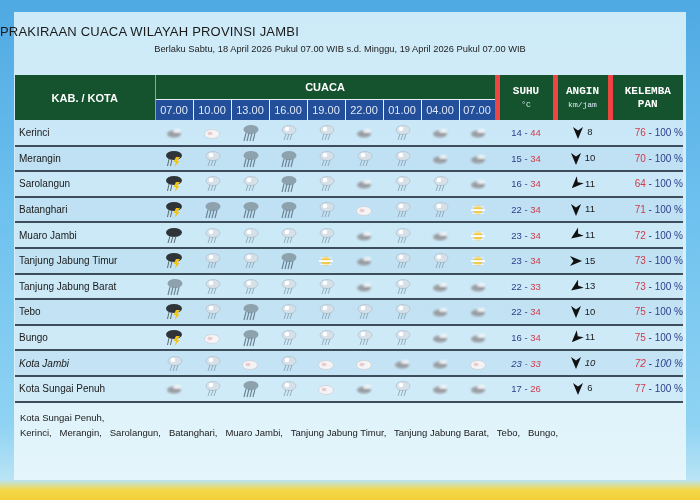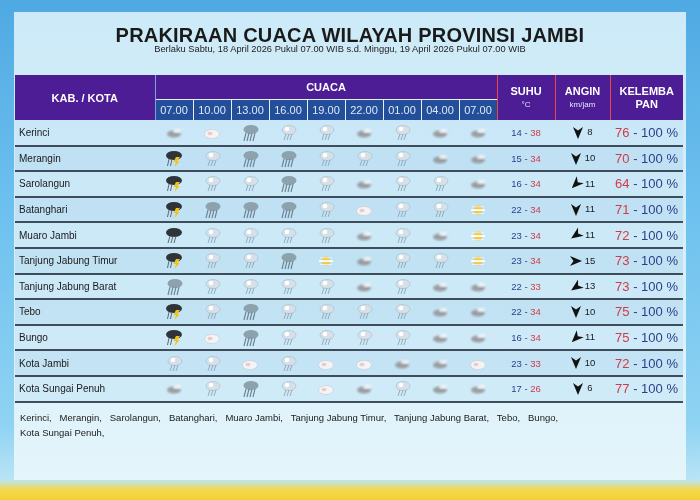--- a/index.html
+++ b/index.html
@@ -7,45 +7,45 @@
   body {
     font-family: "Liberation Sans", sans-serif;
     background: linear-gradient(180deg, #4fa9e2 0%, #6cc0ee 40%, #8fd3f3 85%, #b9e4f5 96%, #f5d84a 98%, #f2cf36 100%);
     position: relative;
   }
   .panel {
     position: absolute; left: 14px; top: 12px; width: 672px; height: 468px;
     background: linear-gradient(180deg, #cdeaf8 0%, #d6eff9 50%, #e4f5fb 100%);
   }
   .title {
-    position: absolute; top: 24px; left: 0; width: 700px; text-align: center;
-    font-weight: bold; font-size: 20px; color: #1a1a1a; letter-spacing: 0.2px;
+    position: absolute; top: 24px; left: 0; width: 700px; text-align: left;
+    font-weight: normal; font-size: 13px; color: #1a1a1a; letter-spacing: 0.2px;
   }
   .subtitle {
     position: absolute; top: 44px; left: 0; width: 680px; text-align: center;
     font-size: 9.3px; color: #222;
   }
   table.wx {
     position: absolute; left: 15px; top: 75px; width: 668px;
     border-collapse: collapse; table-layout: fixed;
   }
-  .hdr { background: #4c1d95; color: #fff; font-weight: bold; text-align: center; }
+  .hdr { background: #14532d; color: #fff; font-weight: bold; text-align: center; }
   .hdr.kab { font-size: 11px; width: 140px; border-right: 1px solid #7ea3d6; }
   .hdr.cuaca { font-size: 11px; height: 24px; }
-  .hdr.suhu, .hdr.angin, .hdr.kel { font-size: 11px; line-height: 13px; border-left: 1px solid #ef4444; }
+  .hdr.suhu, .hdr.angin, .hdr.kel { font-size: 11px; line-height: 13px; border-left: 5px solid #ef4444; font-family: Liberation Mono, monospace; }
   .hdr .unit { display: block; font-weight: normal; font-size: 8px; color: #dfe8f6; }
   .time { background: #234f9a; color: #dfe8f6; font-size: 11px; text-align: center; height: 21px;
           border: 1px solid #e8eef8; border-bottom: none; font-weight: normal; }
   tr.row td { height: 25.6px; border-bottom: 2px solid #3d4d5c; vertical-align: middle; }
   tr.row td.name { font-size: 10px; color: #1a1a1a; padding-left: 4px; margin-left: 48px; }
   tr.row td.ic { text-align: center; }
   td.temp { text-align: center; font-size: 9.5px; color: #2b3e8a; }
   td.temp .max, td.hum .min { color: #d23a4a; }
   td.wind { text-align: center; font-size: 9.5px; color: #1a1a1a; }
-  td.hum { text-align: center; font-size: 13px; color: #2b3e8a; }
+  td.hum { text-align: right; font-size: 10px; color: #2b3e8a; }
   .arrow { display: inline-block; width: 12px; height: 12px; vertical-align: middle; margin-right: 3px; }
   .icon { display: inline-block; width: 22px; height: 18px; position: relative; vertical-align: middle; }
   .icon svg { width: 22px; height: 18px; }
   .note {
     position: absolute; left: 20px; top: 411px; width: 660px; font-size: 9.5px; color: #1a1a1a; line-height: 14.5px;
   }
 </style>
 </head>
 <body>
 
@@ -155,21 +155,21 @@
             </svg></span></td>
         <td class="ic"><span class="icon"><svg viewBox="0 0 22 18">
               <defs>
                 <filter id="b1">
                   <feGaussianBlur stdDeviation="1.2"></feGaussianBlur>
                 </filter>
               </defs>
               <ellipse cx="11" cy="10" rx="7" ry="3.5" fill="#9a9ea3" filter="url(#b1)"></ellipse>
               <ellipse cx="14" cy="7" rx="4" ry="2" fill="#fff" opacity="0.8" filter="url(#b1)"></ellipse>
             </svg></span></td>
-        <td class="temp"><span>14</span> - <span class="max">38</span></td>
+        <td class="temp"><span>14</span> - <span class="max">44</span></td>
         <td class="wind"><svg class="arrow" viewBox="0 0 12 12" style="transform:rotate(180deg)">
             <polygon points="6,0 11,12 6,8.5 1,12" fill="#111"></polygon>
           </svg><span>8</span></td>
         <td class="hum"><span class="min">76</span> - <span>100 %</span></td>
       </tr>
       <tr class="row" style="background: rgba(175, 215, 238, 0.55);">
         <td class="name">Merangin</td>
         <td class="ic"><span class="icon"><svg viewBox="0 0 22 18">
               <ellipse cx="11" cy="5.5" rx="8" ry="4.5" fill="#2f3438"></ellipse>
               <polygon points="13,7 17,7 14,11 16.5,11 11.5,17 13,12 10.5,12" fill="#f2c316"></polygon>
@@ -844,21 +844,21 @@
               </defs>
               <ellipse cx="11" cy="10" rx="7" ry="3.5" fill="#9a9ea3" filter="url(#b1)"></ellipse>
               <ellipse cx="14" cy="7" rx="4" ry="2" fill="#fff" opacity="0.8" filter="url(#b1)"></ellipse>
             </svg></span></td>
         <td class="temp"><span>16</span> - <span class="max">34</span></td>
         <td class="wind"><svg class="arrow" viewBox="0 0 12 12" style="transform:rotate(225deg)">
             <polygon points="6,0 11,12 6,8.5 1,12" fill="#111"></polygon>
           </svg><span>11</span></td>
         <td class="hum"><span class="min">75</span> - <span>100 %</span></td>
       </tr>
-      <tr class="row" style="background: rgba(175, 215, 238, 0.55);">
+      <tr class="row" style="background: rgba(175, 215, 238, 0.55); font-style: italic;">
         <td class="name">Kota Jambi</td>
         <td class="ic"><span class="icon"><svg viewBox="0 0 22 18">
               <ellipse cx="12" cy="6" rx="7" ry="4.5" fill="#d6e0e8" stroke="#a9b8c4" stroke-width="0.6"></ellipse>
               <circle cx="10" cy="5" r="2.3" fill="#fff"></circle>
               <g stroke="#8fa6b6" stroke-width="0.9">
                 <line x1="9" y1="10" x2="7" y2="16"></line>
                 <line x1="12" y1="10" x2="10" y2="16"></line>
                 <line x1="15" y1="10" x2="13" y2="16"></line>
               </g>
             </svg></span></td>
@@ -1001,15 +1001,15 @@
         <td class="temp"><span>17</span> - <span class="max">26</span></td>
         <td class="wind"><svg class="arrow" viewBox="0 0 12 12" style="transform:rotate(180deg)">
             <polygon points="6,0 11,12 6,8.5 1,12" fill="#111"></polygon>
           </svg><span>6</span></td>
         <td class="hum"><span class="min">77</span> - <span>100 %</span></td>
       </tr>
     </tbody>
 </table>
 
 <div class="note">
+  <div>Kota Sungai Penuh,</div>
   <div style="white-space:pre">Kerinci,   Merangin,   Sarolangun,   Batanghari,   Muaro Jambi,   Tanjung Jabung Timur,   Tanjung Jabung Barat,   Tebo,   Bungo,</div>
-  <div>Kota Sungai Penuh,</div>
 </div>
 
 </body></html>

